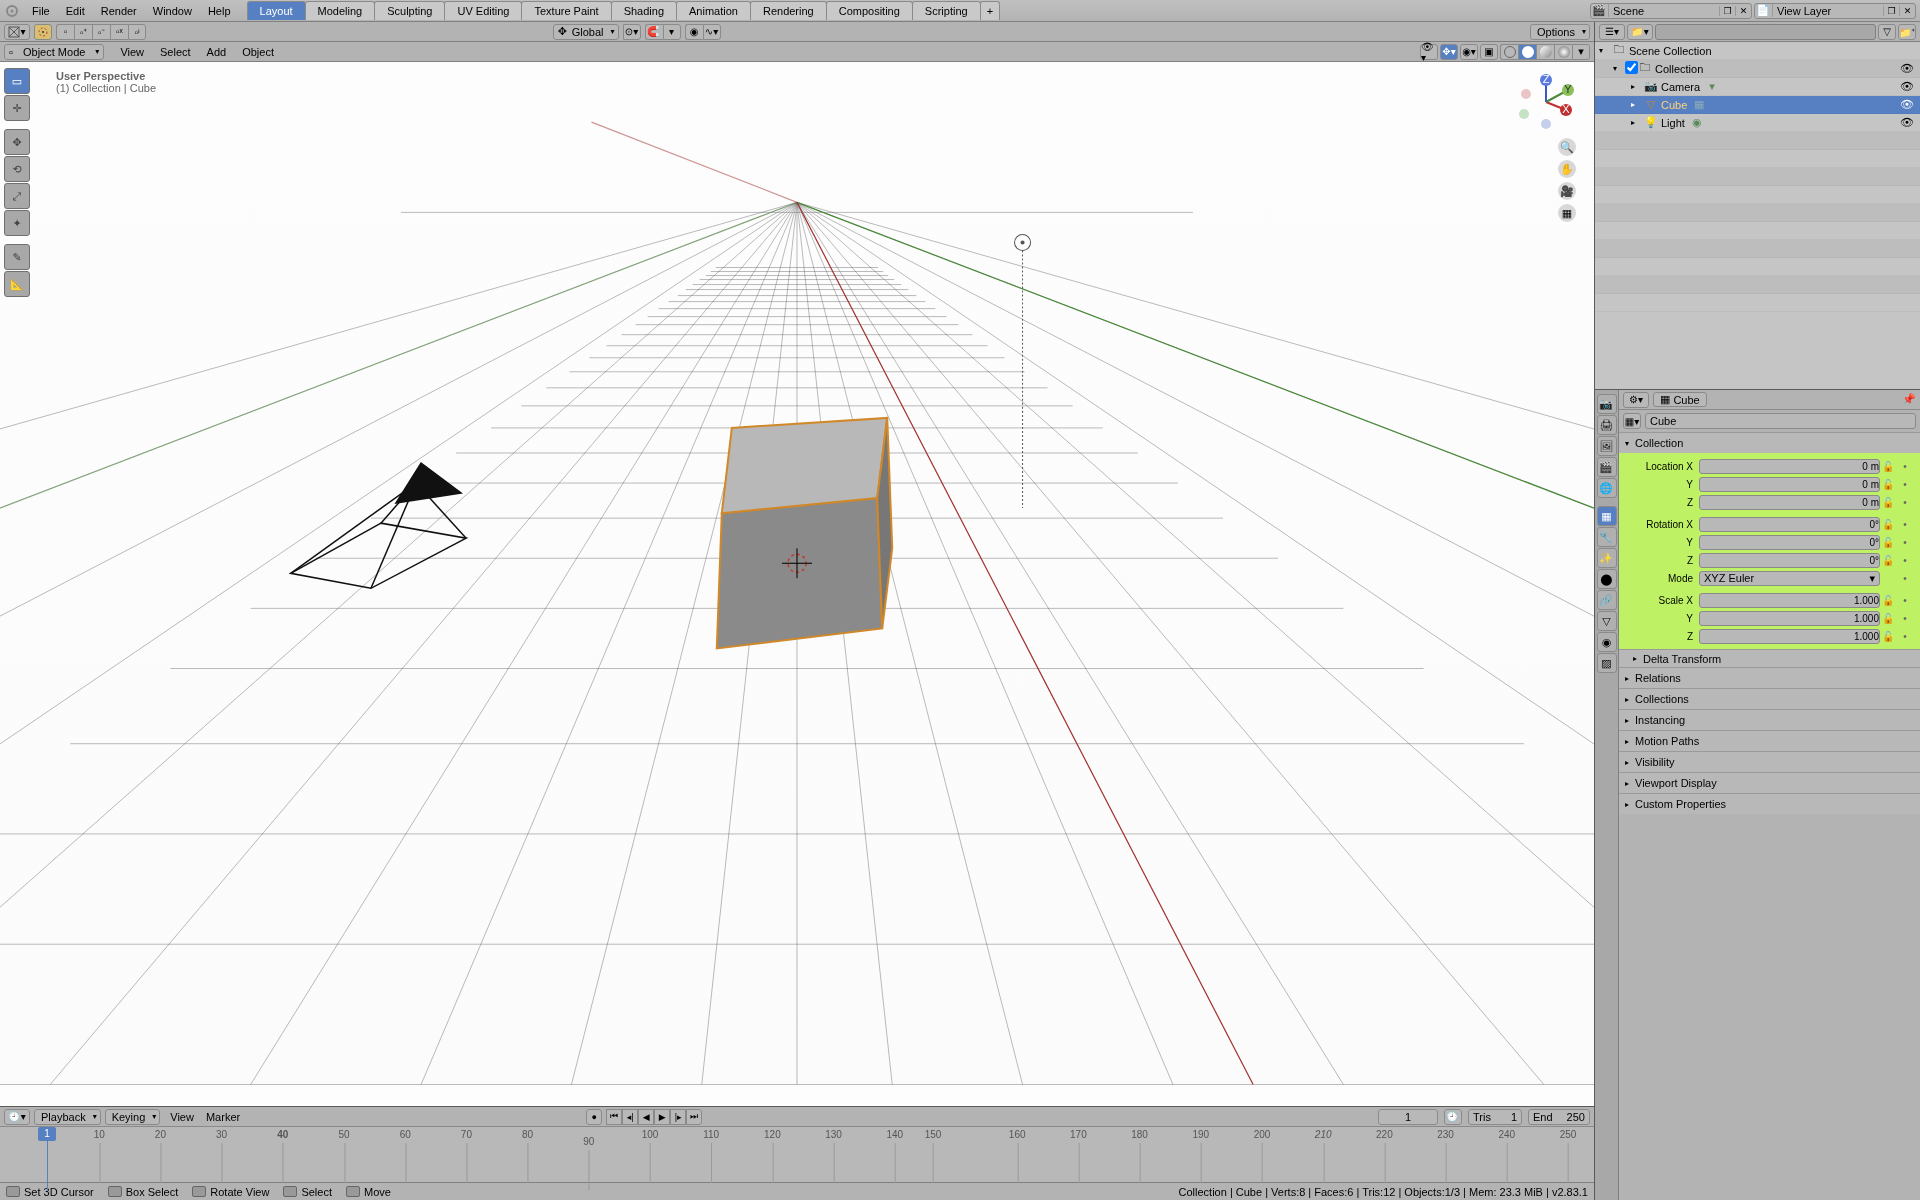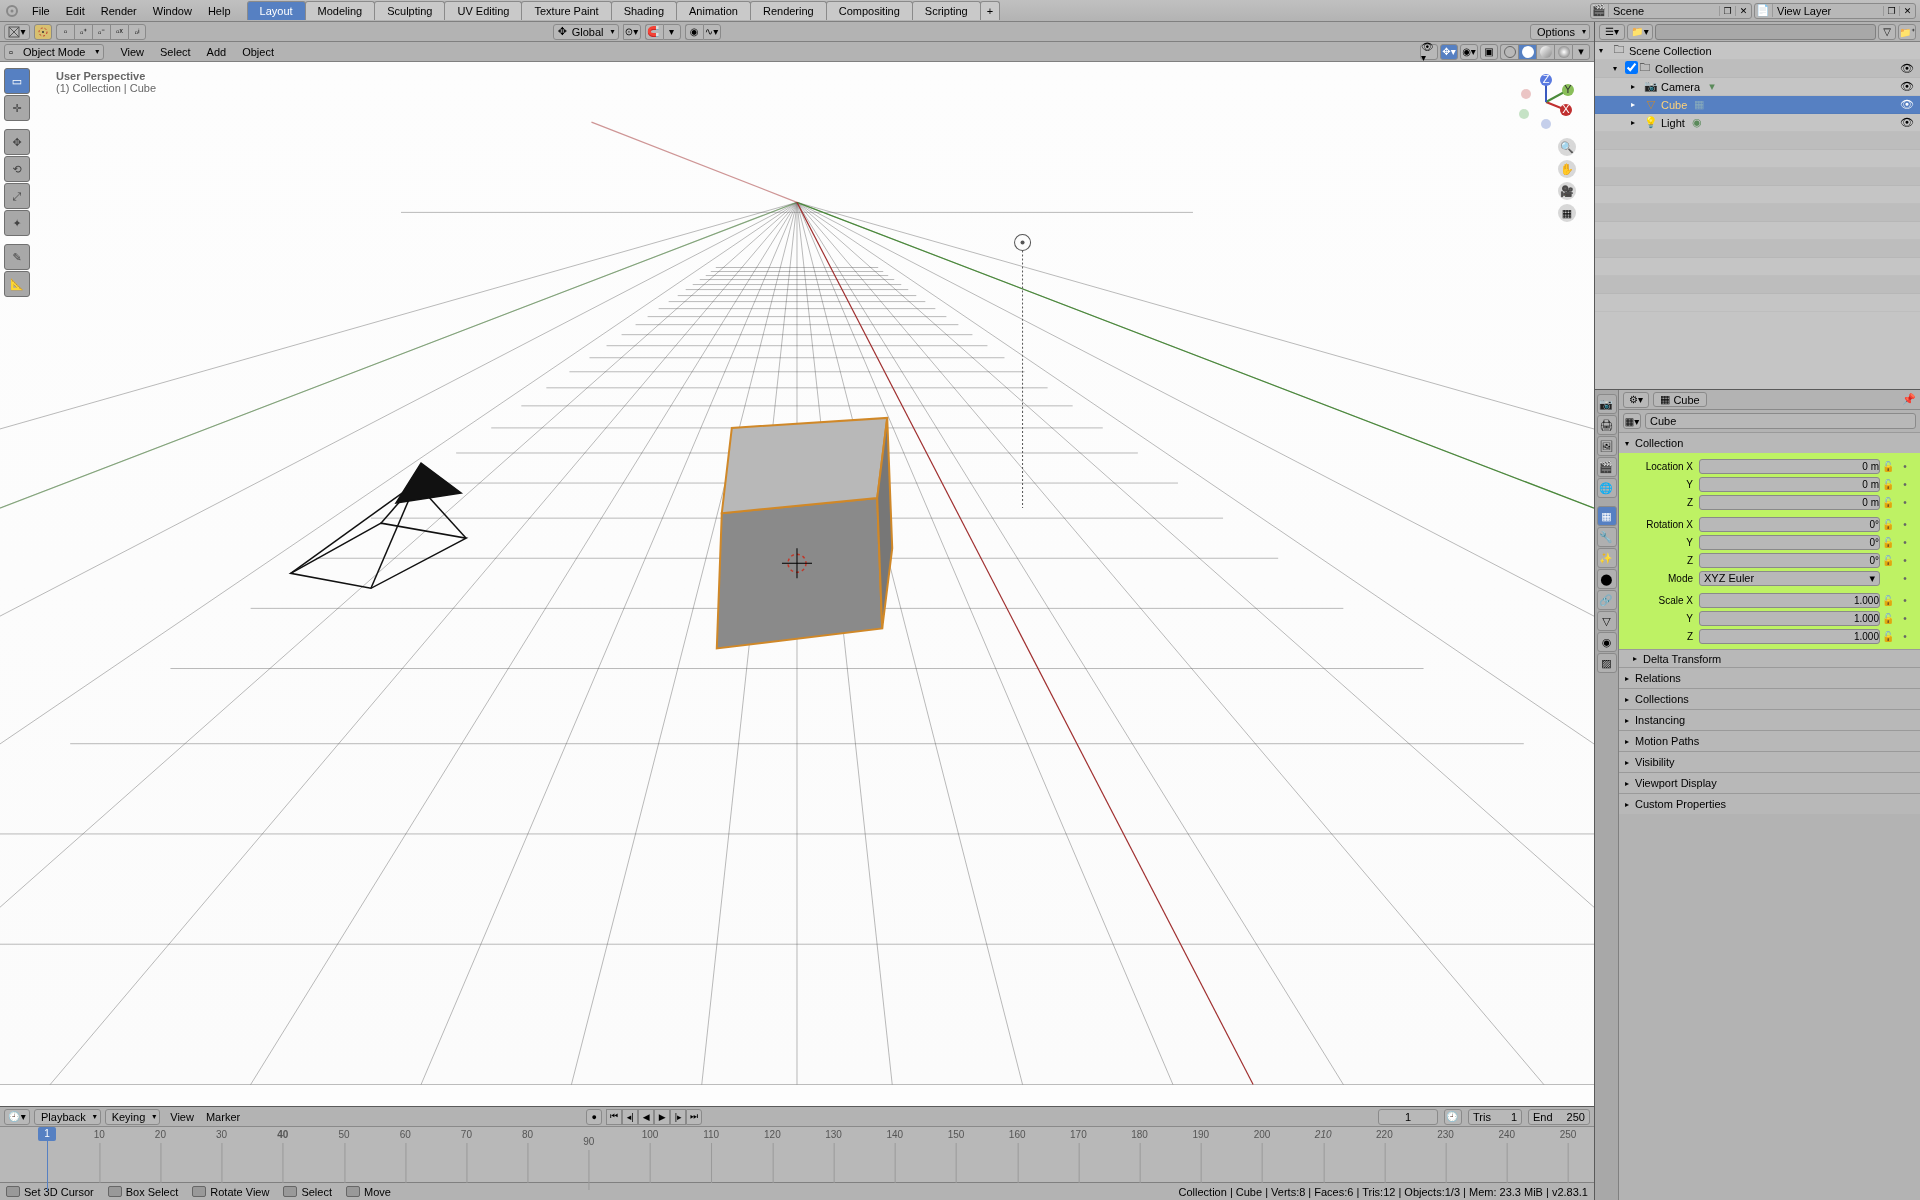--- a/index.html
+++ b/index.html
@@ -430,21 +430,21 @@
             <div class="tick" style="left: 344px;">50</div>
             <div class="tick" style="left: 405.2px;">60</div>
             <div class="tick" style="left: 466.4px;">70</div>
             <div class="tick" style="left: 527.6px;">80</div>
             <div class="tick" style="left: 588.8px; margin-top: 7px;">90</div>
             <div class="tick" style="left: 650px;">100</div>
             <div class="tick" style="left: 711.2px;">110</div>
             <div class="tick" style="left: 772.4px;">120</div>
             <div class="tick" style="left: 833.6px;">130</div>
             <div class="tick" style="left: 894.8px;">140</div>
-            <div class="tick" style="left: 956px;">150</div>
+            <div class="tick" style="left: 933px;">150</div>
             <div class="tick" style="left: 1017.2px;">160</div>
             <div class="tick" style="left: 1078.4px;">170</div>
             <div class="tick" style="left: 1139.6px;">180</div>
             <div class="tick" style="left: 1200.8px;">190</div>
             <div class="tick" style="left: 1262px;">200</div>
             <div class="tick" style="left: 1323.2px; font-style: italic;">210</div>
             <div class="tick" style="left: 1384.4px;">220</div>
             <div class="tick" style="left: 1445.6px;">230</div>
             <div class="tick" style="left: 1506.8px;">240</div>
             <div class="tick" style="left: 1568px;">250</div>

